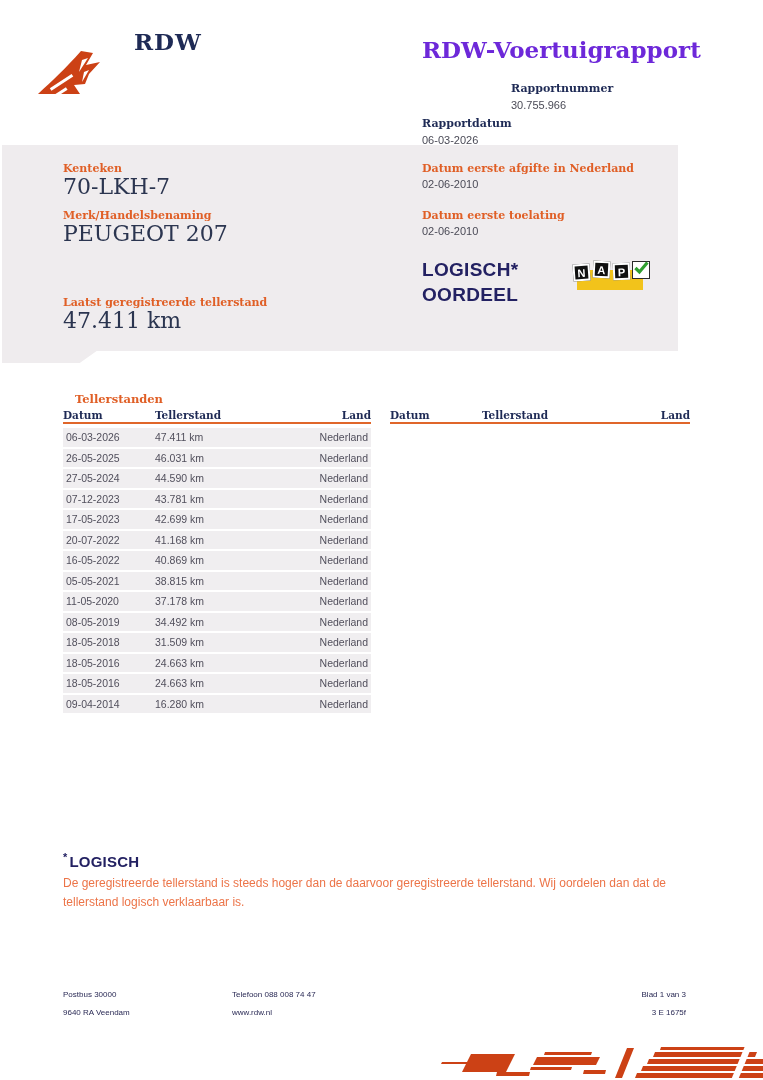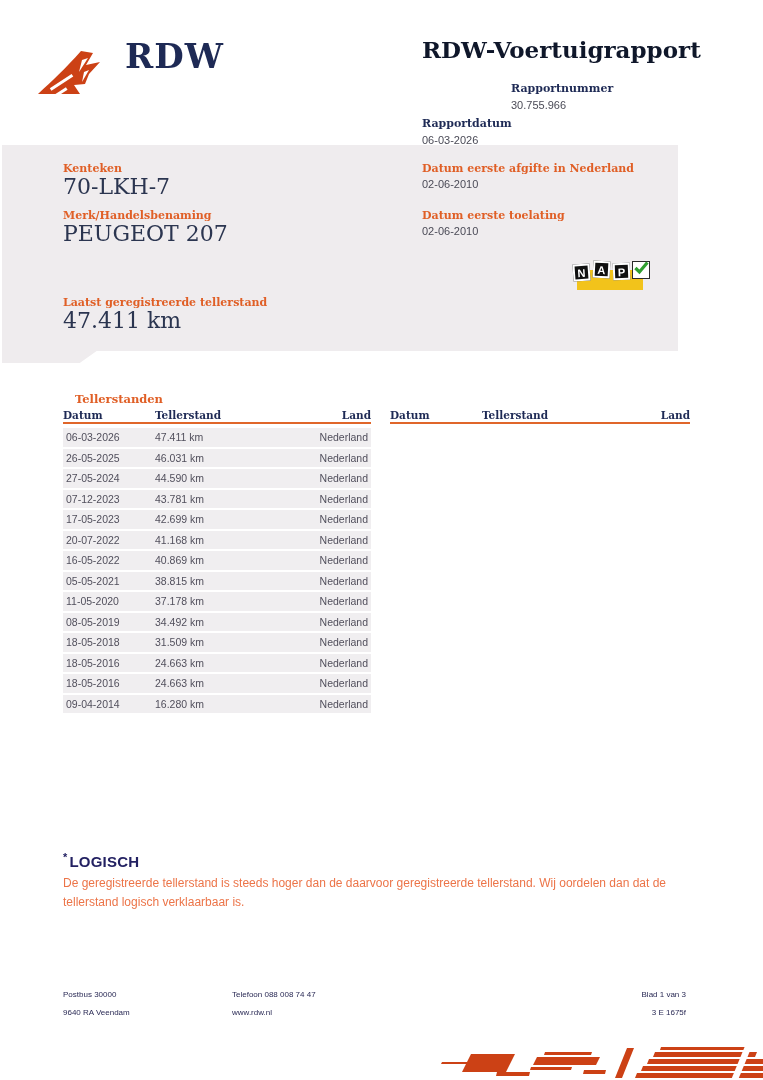--- a/index.html
+++ b/index.html
@@ -7,28 +7,28 @@
   body {
     position:relative;
     background:#ffffff;
     font-family:"Liberation Sans", sans-serif;
     color:#4b4b57;
     overflow:hidden;
   }
   
   .logo-wing { position:absolute; left:36px; top:40px; width:76px; height:58px; }
   .logo-word {
-    position:absolute; left:125px; top:28px;
-    font-family:"DejaVu Serif", serif; font-weight:bold;
-    font-size:34px; color:#1e2a55; letter-spacing:1px;margin-top:8px;
+    position:absolute; left:134px; top:28px;
+    font-family:"DejaVu Serif", serif; font-weight:bold;
+    font-size:23px; color:#1e2a55; letter-spacing:1px;
   }
   .report-title {
     position:absolute; left:422px; top:36px;
     font-family:"DejaVu Serif", serif; font-weight:bold;
-    font-size:23px; color:#0f172a;
+    font-size:23px; color:#6d28d9;
   }
   .meta-label {
     position:absolute; top:82px;
     font-family:"DejaVu Serif", serif; font-weight:bold;
     font-size:11px; color:#1e2a55;
   }
   .meta-value { position:absolute; top:99px; font-size:11px; color:#4b4b57; }
   .m1 { left:422px;margin-top:35px; } .m2 { left:511px; }
 
   
@@ -147,20 +147,24 @@
 
   <div class="p-label" style="left:61px; top:151px;">Laatst geregistreerde tellerstand</div>
   <div class="p-value-big" style="left:61px; top:163px;">47.411 km</div>
 
   <div class="p-label" style="left:420px; top:17px;">Datum eerste afgifte in Nederland</div>
   <div class="p-value-sm" style="left:420px; top:33px;">02-06-2010</div>
 
   <div class="p-label" style="left:420px; top:64px;">Datum eerste toelating</div>
   <div class="p-value-sm" style="left:420px; top:80px;">02-06-2010</div>
 
+  <div class="verdict">
+    <span>LOGISCH*</span><br>
+    <span>OORDEEL</span>
+  </div>
 
   <div class="nap">
     <div class="nap-yellow"></div>
     <div class="nap-tile nap-n">N</div>
     <div class="nap-tile nap-a">A</div>
     <div class="nap-tile nap-p">P</div>
     <div class="nap-check">
       <svg viewBox="0 0 20 18">
         <path d="M3,9 L8,14 L18,2" fill="none" stroke="#2f9e2f" stroke-width="4"></path>
       </svg>

